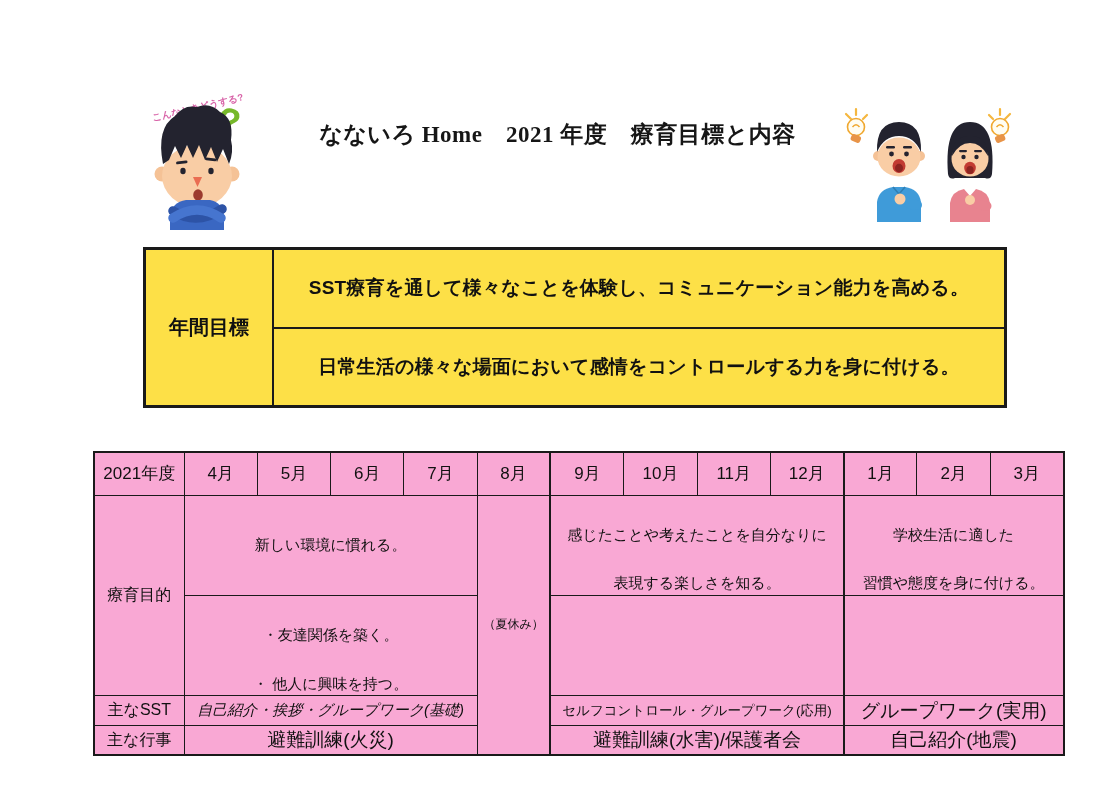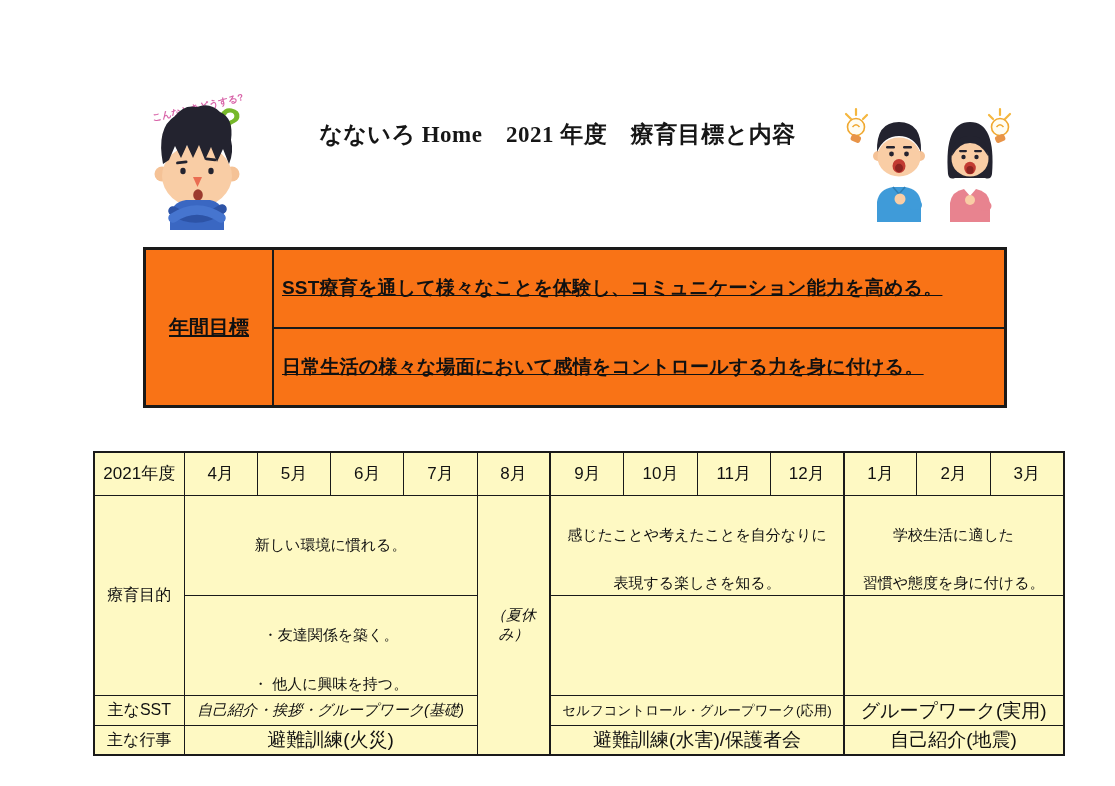--- a/index.html
+++ b/index.html
@@ -17,46 +17,46 @@
   .illu { position:absolute; }
   .illu-left  { left:148px; top:90px;  width:96px;  height:140px; }
   .illu-right { left:840px; top:106px; width:176px; height:116px; }
   
   .annual-wrap { position:absolute; left:143px; top:247px; }
   table.annual {
     border-collapse:collapse; table-layout:fixed; width:864px;
     border:3px solid #1a1a1a;
   }
   table.annual th, table.annual td {
-    border:2px solid #1a1a1a; vertical-align:middle; 
-    background:#f97316; padding:0 8px;text-decoration:underline;
+    border:2px solid #1a1a1a; vertical-align:middle; text-align:center;
+    background:#fde047; padding:0 8px;
   }
   table.annual th { width:110px; font-size:20px; font-weight:700; }
   table.annual td { font-size:19px; font-weight:700; letter-spacing:0.2px; }
   table.annual tr { height:79px; }
   
   .sched-wrap { position:absolute; left:93px; top:451px; }
   table.sched {
     border-collapse:collapse; table-layout:fixed; width:970px;
     border:2.5px solid #1a1a1a; font-weight:400;
   }
   table.sched th, table.sched td {
     border:1.5px solid #1a1a1a; vertical-align:middle; text-align:center;
-    background:#fef9c3; padding:1px 2px; overflow:hidden;
+    background:#f9a8d4; padding:1px 2px; overflow:hidden;
   }
   table.sched th { font-weight:400; }
   table.sched .sepR { border-right-width:2.5px; }
   tr.hdr      { height:43px; } tr.hdr th { font-size:17px; }
   tr.purpose1 { height:66px; }
   tr.purpose2 { height:69px; }
   tr.sstrow   { height:30px; }
   tr.evtrow   { height:23px; }
   .rowlabel   { font-size:16px; }
   .cell-purpose { font-size:15px; line-height:1.38; }
-  .cell-summer  { font-size:15px;font-style:italic; }
+  .cell-summer  { font-size:12px; }
   .cell-sst1  { font-size:15px; text-align:left; padding-left:5px;font-style:italic; }
   .cell-sst2  { font-size:13.5px; }
   .cell-sst3, .cell-evt { font-size:19px; }
   .line { display:block;margin-top:28px; }
 </style>
 </head>
 <body>
 
 <div class="page">
 

